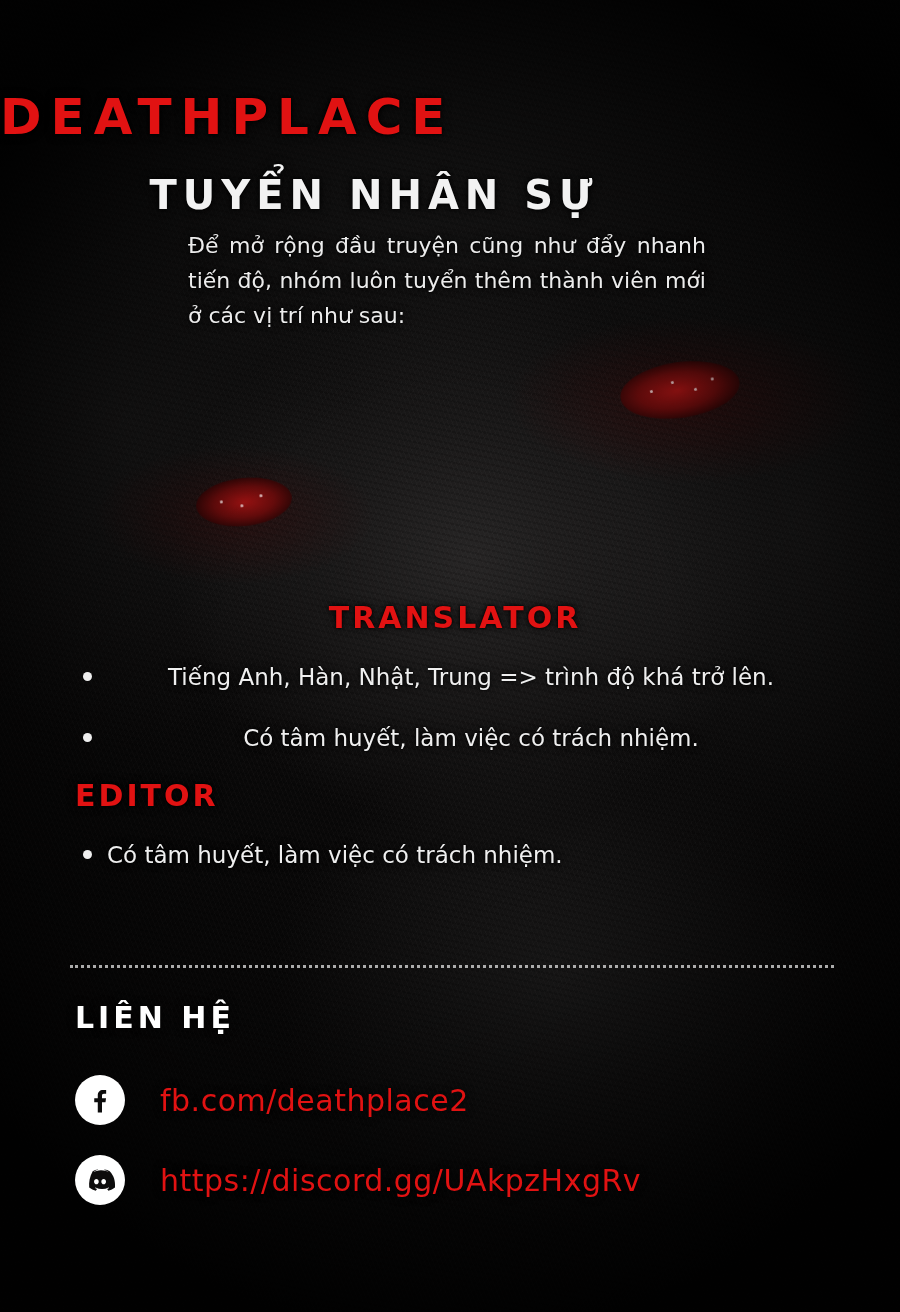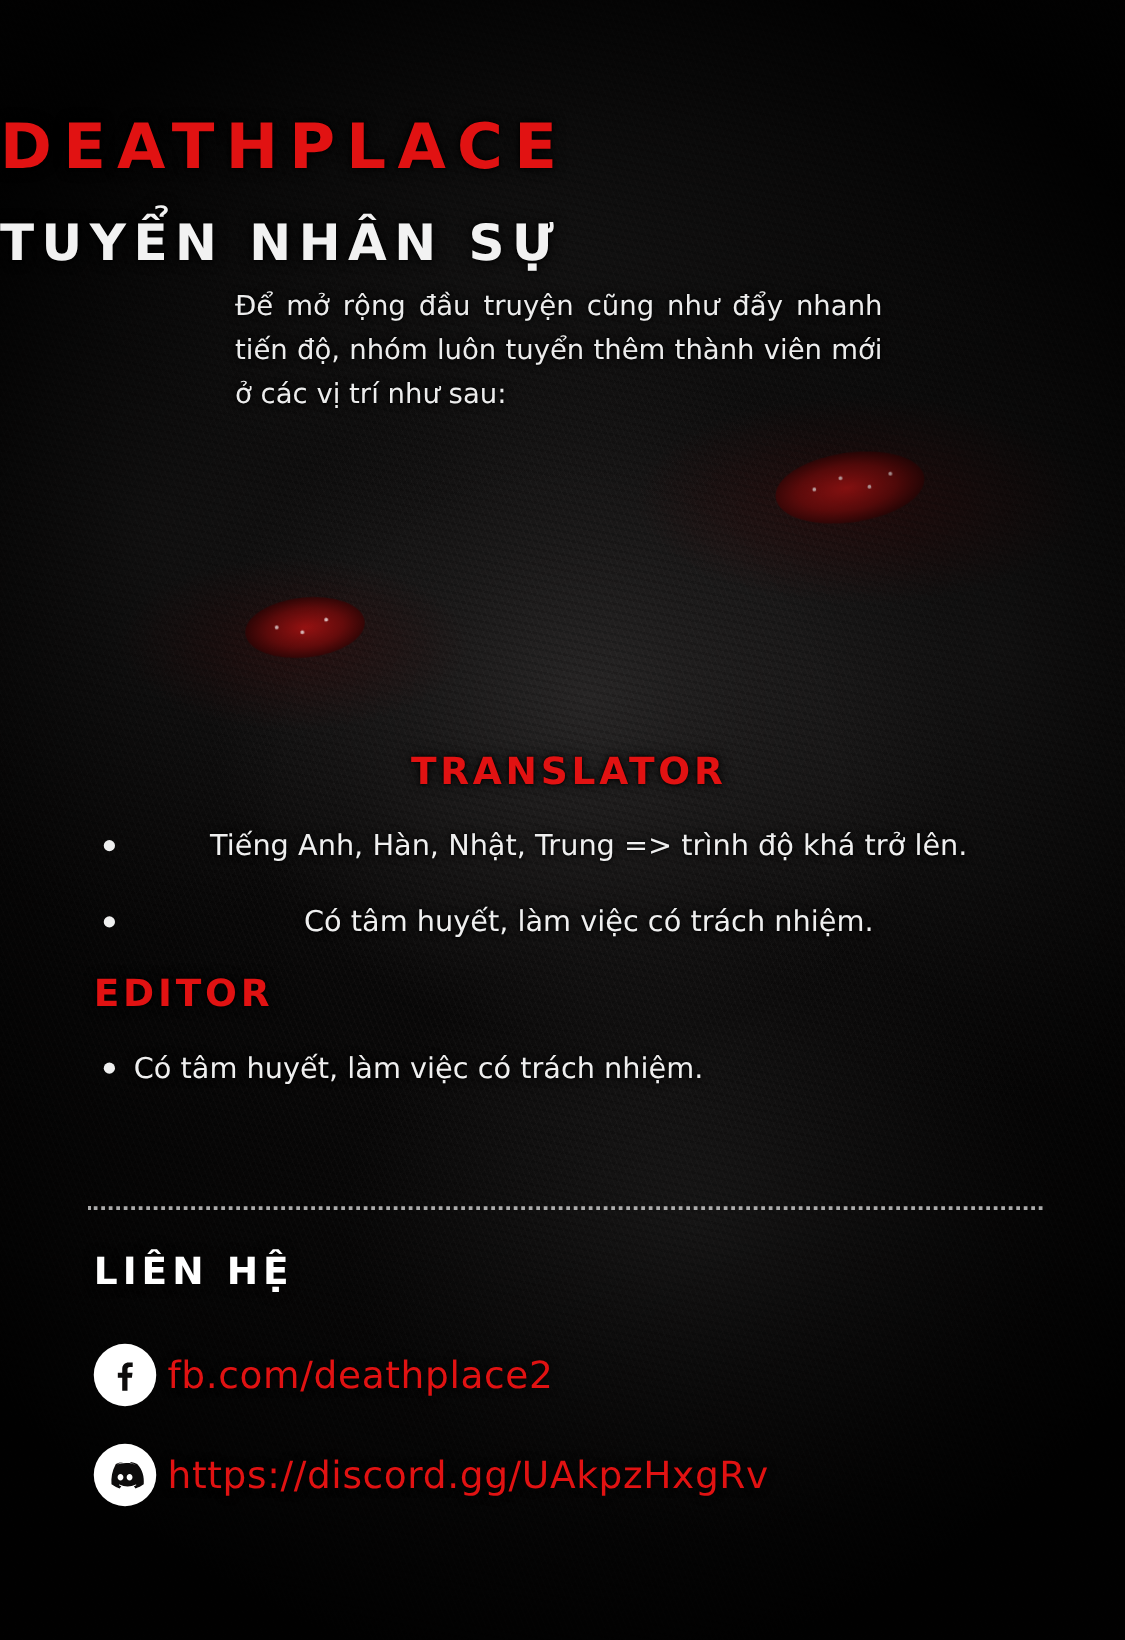--- a/index.html
+++ b/index.html
@@ -86,25 +86,27 @@
     font-weight: 700;
     font-size: 50px;
     letter-spacing: 9px;
     text-shadow: 0 0 10px rgba(0,0,0,0.95), 0 0 3px rgba(0,0,0,1);
   }
   .subtitle {
     position: absolute;
     top: 172px;
     left: 0;
     width: 716px;
+    text-align: center;
     color: #f2f2f2;
     font-weight: 700;
     font-size: 40px;
     letter-spacing: 6px;
     text-shadow: 0 0 10px rgba(0,0,0,0.95), 0 0 3px rgba(0,0,0,1);
+    padding-left: 16px;
   }
   .intro {
     position: absolute;
     top: 228px;
     left: 188px;
     width: 518px;
     color: #ececec;
     font-size: 22px;
     line-height: 1.6;
     text-align: justify;
@@ -171,21 +173,21 @@
     font-size: 30px;
     letter-spacing: 4px;
     text-shadow: 0 0 10px rgba(0,0,0,0.95);
   }
 
   .contact-row {
     position: absolute;
     left: 75px;
     display: flex;
     align-items: center;
-    gap: 9px;
+    gap: 35px;
   }
   #contact-facebook { top: 1075px; }
   #contact-discord { top: 1155px; }
 
   .social-badge {
     width: 50px;
     height: 50px;
     border-radius: 50%;
     background: #ffffff;
     display: flex;

